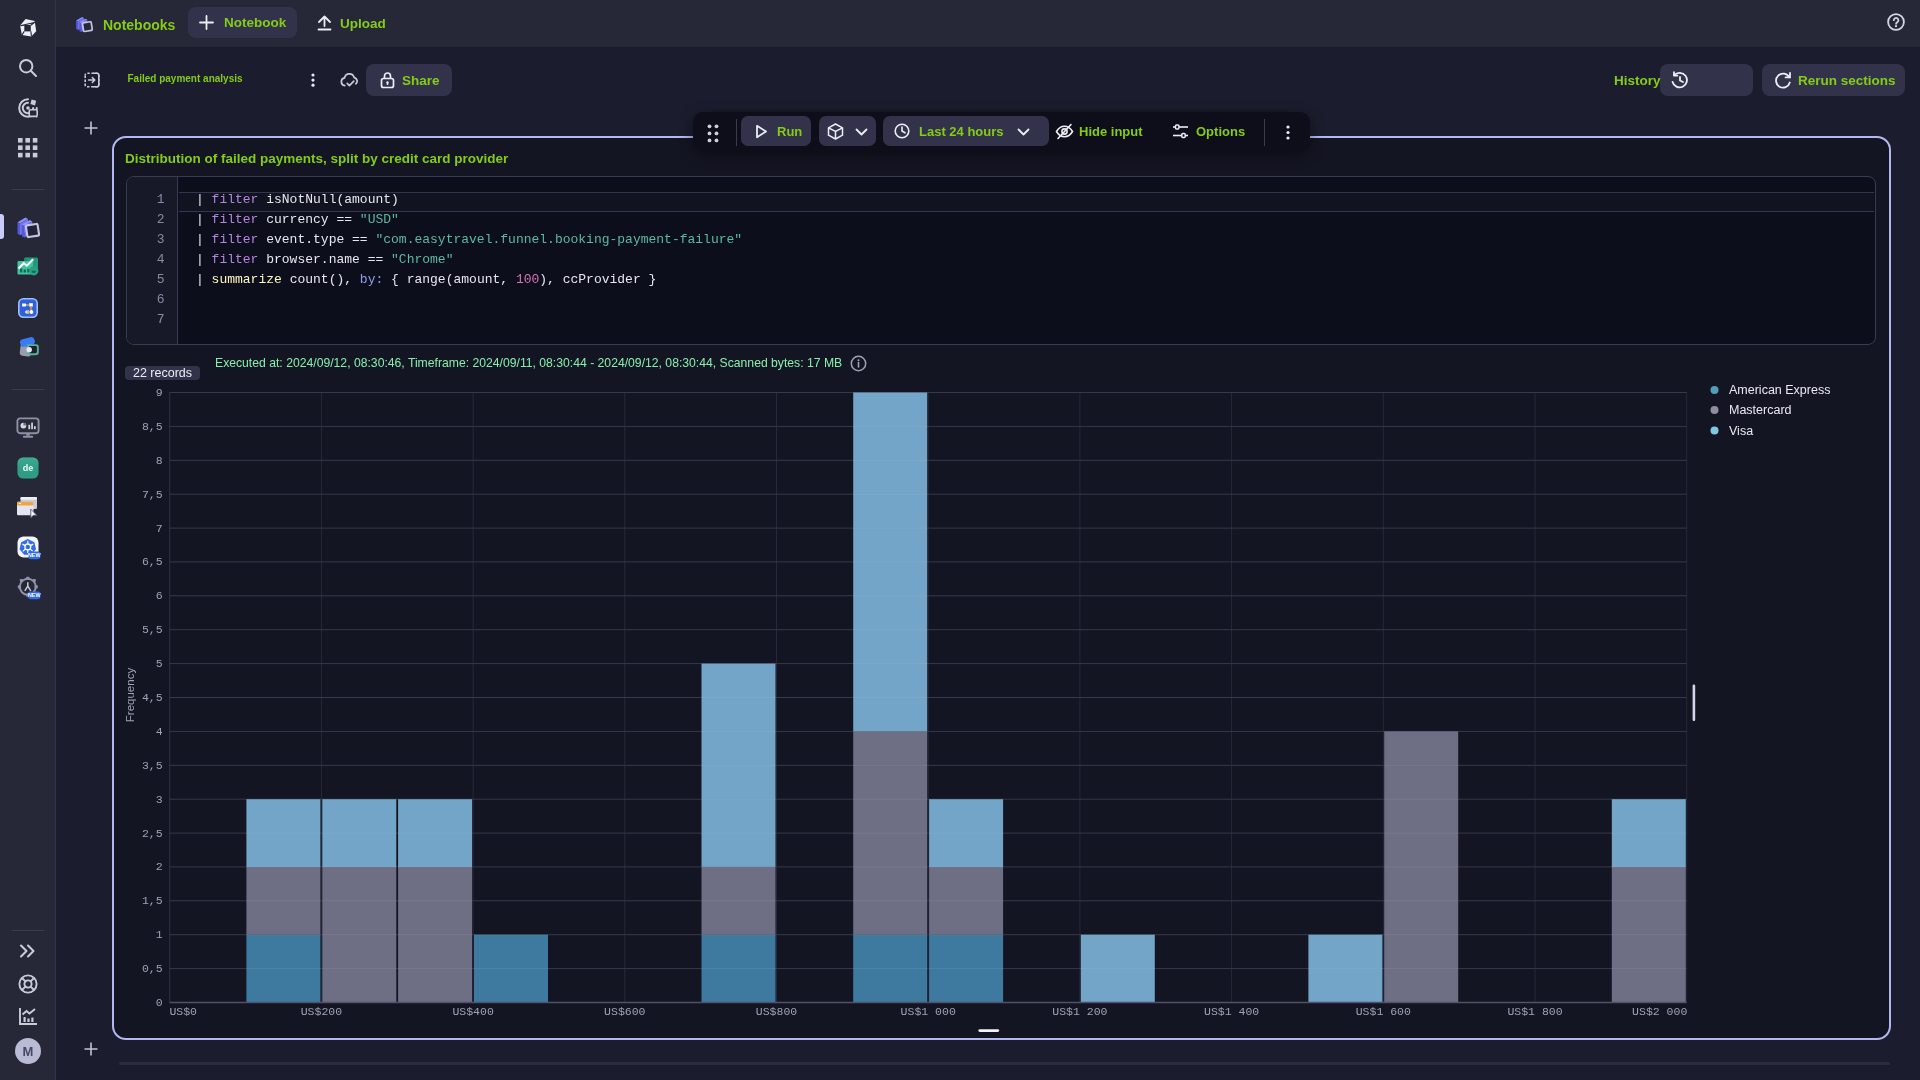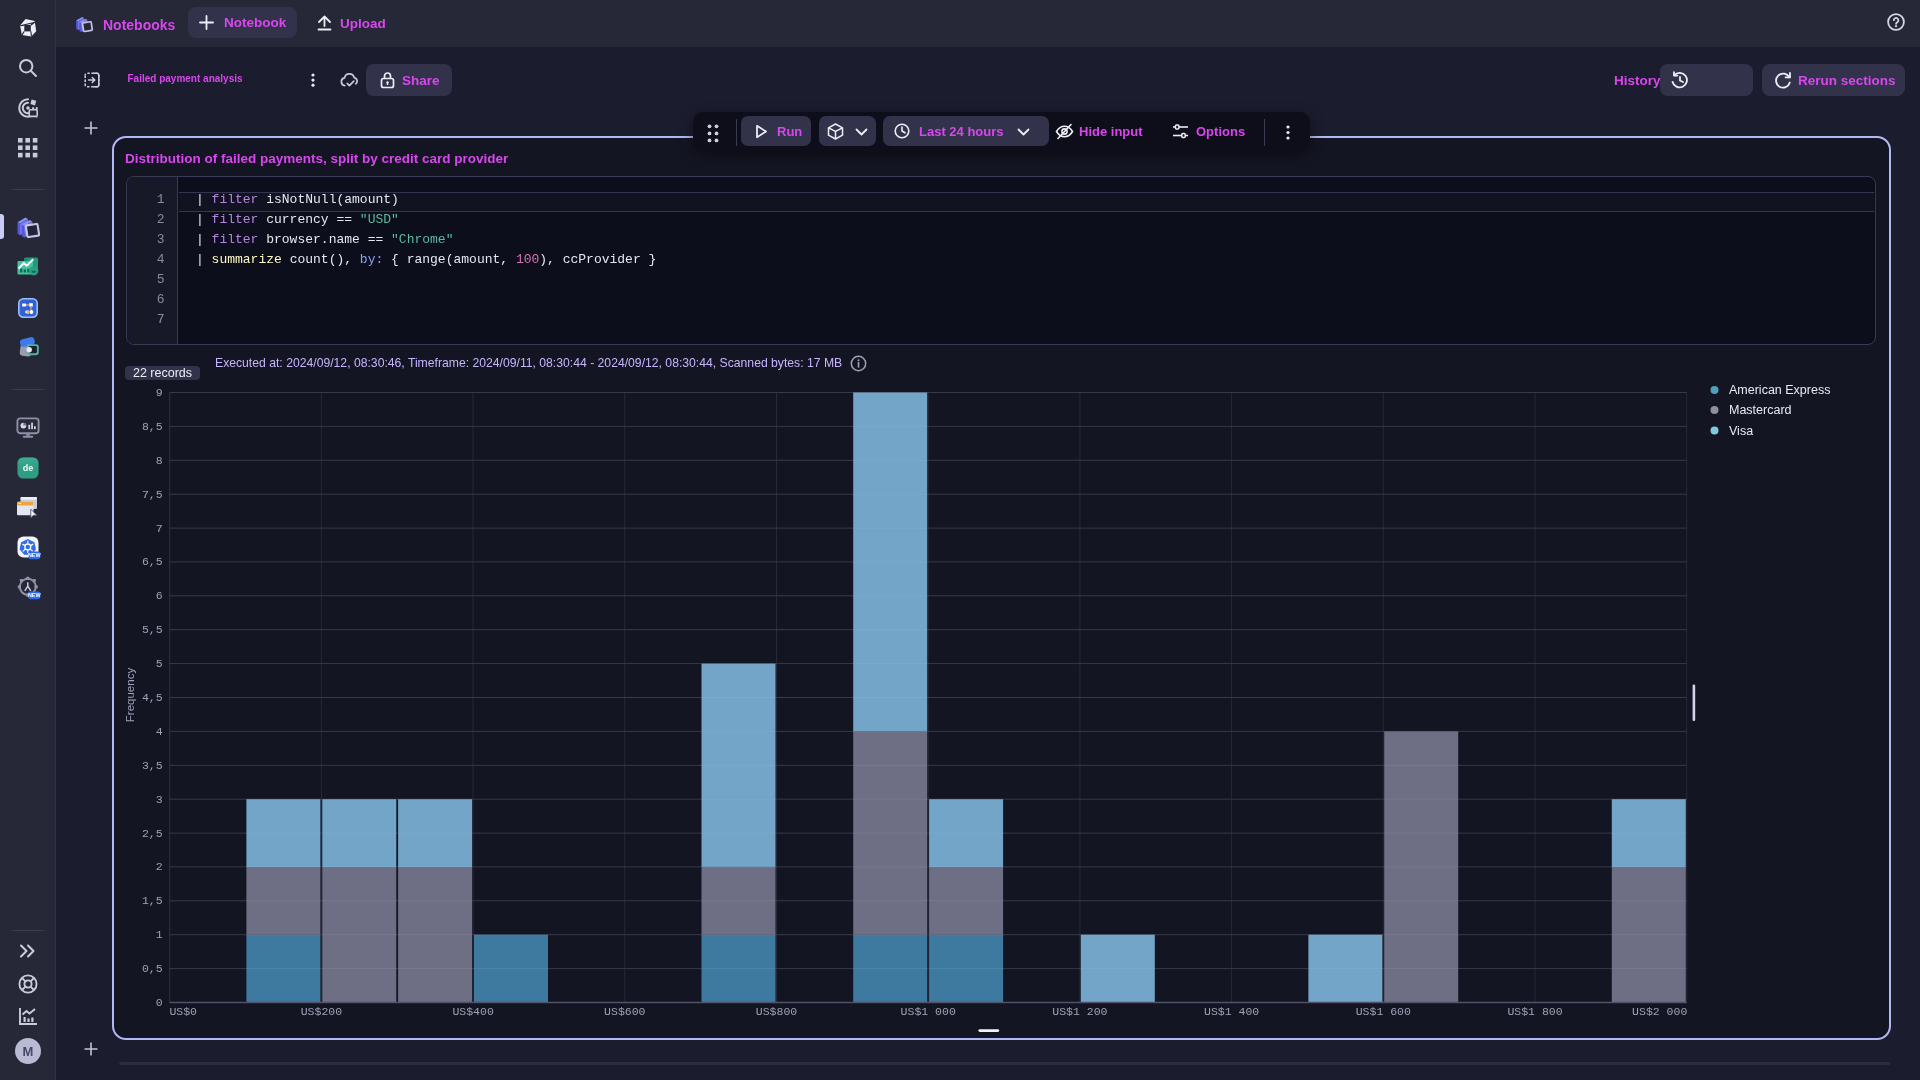--- a/index.html
+++ b/index.html
@@ -1,15 +1,15 @@
 <!DOCTYPE html>
 <html><head><meta charset="utf-8"><style>
 * { margin:0; padding:0; box-sizing:border-box; }
 html,body { width:1920px; height:1080px; background:#1b1c2d; font-family:"Liberation Sans",sans-serif; overflow:hidden; }
-.t { position:absolute; color:#d946ef; white-space:nowrap;text-align:right; }
+.t { position:absolute; color:#84cc16; white-space:nowrap;text-align:right; }
 #sidebar { position:absolute; left:0; top:0; width:56px; height:1080px; background:#262737; border-right:1px solid #31324a; }
 #topbar { position:absolute; left:56px; top:0; width:1864px; height:47px; background:#262737; }
 #card { position:absolute; left:111.5px; top:136px; width:1779px; height:904px; background:#141522; border:2px solid #b4b8f2; border-radius:14px; }
 #editor { position:absolute; left:125.5px; top:175.5px; width:1750px; height:169px; background:#0d0e1b; border:1px solid #3a3b53; border-radius:8px; }
 #gutter { position:absolute; left:0; top:0; width:51px; height:167px; background:#171828; border-right:1px solid #3a3b53; border-radius:7px 0 0 7px; }
 .cn { height:20px; line-height:20px; text-align:right; padding-right:13px; color:#888aa4; font:13px "Liberation Mono",monospace; }
 .cl { height:20px; line-height:20px; white-space:pre; font:13px "Liberation Mono",monospace; }
 #codewrap { position:absolute; left:69.5px; top:15px; }
 #numwrap { position:absolute; left:0px; top:15px; width:51px; }
 #curline { position:absolute; left:52px; top:15px; right:1px; height:20px; border-top:1px solid #34354f; border-bottom:1px solid #34354f; background:rgba(255,255,255,0.025); }
@@ -93,27 +93,28 @@
       <div class="cn">2</div>
       <div class="cn">3</div>
       <div class="cn">4</div>
       <div class="cn">5</div>
       <div class="cn">6</div>
       <div class="cn">7</div>
     </div>
   <div id="codewrap">
       <div class="cl"><span style="color:#e6e7f0">| </span><span style="color:#b584e2">filter </span><span style="color:#e6e7f0">isNotNull(amount)</span></div>
       <div class="cl"><span style="color:#e6e7f0">| </span><span style="color:#b584e2">filter </span><span style="color:#e6e7f0">currency </span><span style="color:#e6e7f0">== </span><span style="color:#5bbaa0">"USD"</span></div>
+      <div class="cl"><span style="color:#e6e7f0">| </span><span style="color:#b584e2">filter </span><span style="color:#e6e7f0">event.type </span><span style="color:#e6e7f0">== </span><span style="color:#5bbaa0">"com.easytravel.funnel.booking-payment-failure"</span></div>
       <div class="cl"><span style="color:#e6e7f0">| </span><span style="color:#b584e2">filter </span><span style="color:#e6e7f0">browser.name </span><span style="color:#e6e7f0">== </span><span style="color:#5bbaa0">"Chrome"</span></div>
       <div class="cl"><span style="color:#e6e7f0">| </span><span style="color:#fef9c3">summarize </span><span style="color:#e6e7f0">count(), </span><span style="color:#8b9ff2">by: </span><span style="color:#e6e7f0">{ range(amount, </span><span style="color:#d972b8">100</span><span style="color:#e6e7f0">), ccProvider }</span></div>
       <div class="cl"></div>
     </div>
 </div>
 <div style="position:absolute;left:125px;top:366px;width:75px;height:14px;background:#32334a;border-radius:4px;color:#eceef6;font:12.5px 'Liberation Sans';display:flex;align-items:center;justify-content:center">22 records</div>
-<div style="position:absolute;left:215px;top:356px;color:#c4b5fd;font:12.2px 'Liberation Sans'">Executed at: 2024/09/12, 08:30:46, Timeframe: 2024/09/11, 08:30:44 - 2024/09/12, 08:30:44, Scanned bytes: 17 MB</div>
+<div style="position:absolute;left:215px;top:356px;color:#86efac;font:12.2px 'Liberation Sans'">Executed at: 2024/09/12, 08:30:46, Timeframe: 2024/09/11, 08:30:44 - 2024/09/12, 08:30:44, Scanned bytes: 17 MB</div>
 <svg style="position:absolute;left:850px;top:355px" width="17" height="17" viewBox="0 0 17 17">
     <circle cx="8.5" cy="8.5" r="7.2" stroke="#9fa1b6" stroke-width="1.5" fill="none"></circle>
     <circle cx="8.5" cy="5.2" r="1.05" fill="#9fa1b6"></circle>
     <path d="M8.5 7.6 V12" stroke="#9fa1b6" stroke-width="1.6" stroke-linecap="round"></path>
   </svg>
 <svg width="1775" height="656" viewBox="0 0 1775 656" style="position:absolute;left:115px;top:380px">
     <g stroke="#272839" stroke-width="1">
       <line x1="54.69999999999999" y1="622.5" x2="1571.7" y2="622.5"></line>
       <line x1="54.69999999999999" y1="588.6" x2="1571.7" y2="588.6"></line>
       <line x1="54.69999999999999" y1="554.7" x2="1571.7" y2="554.7"></line>

